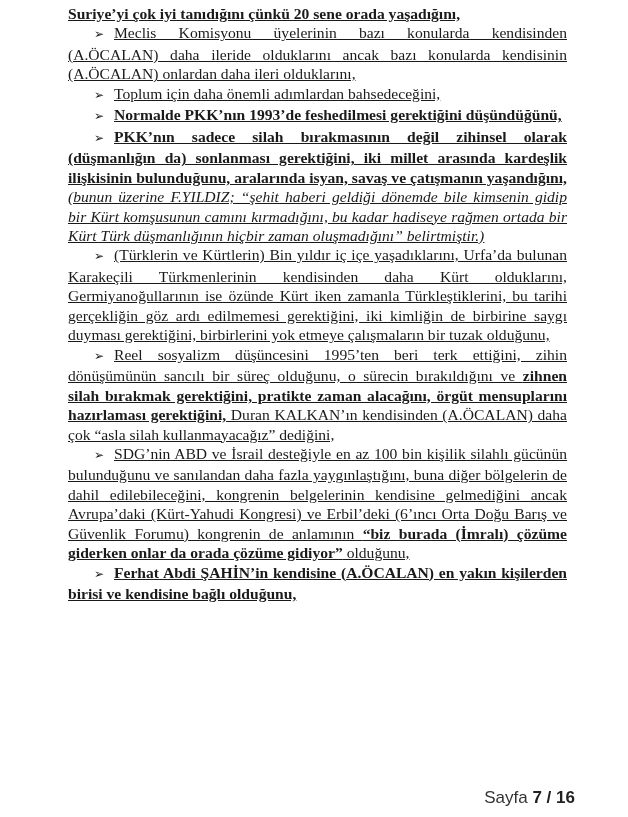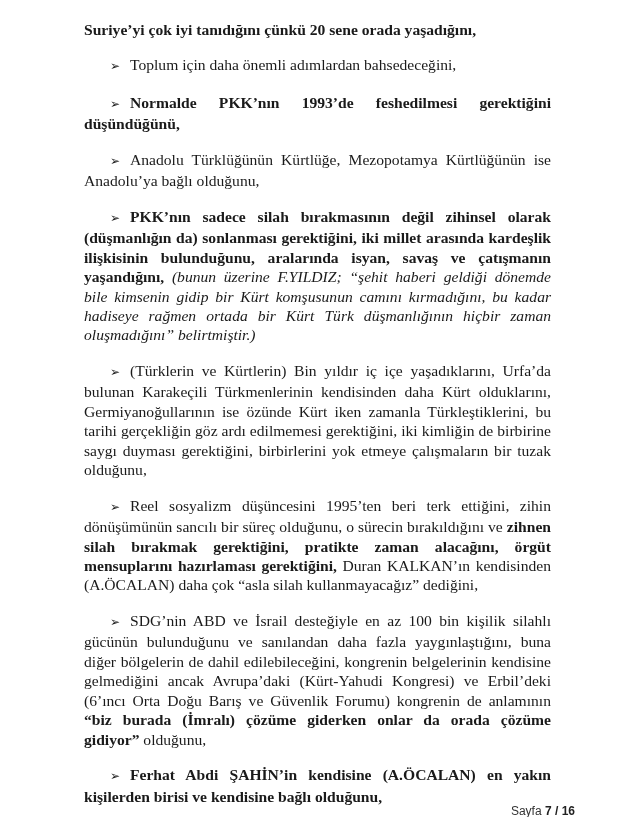--- a/index.html
+++ b/index.html
@@ -3,39 +3,39 @@
 <meta charset="utf-8">
 <style>
   html, body { margin: 0; padding: 0; background: #ffffff; }
   body { width: 628px; height: 817px; position: relative; overflow: hidden; }
   .page {
     position: absolute; left: 68px; top: 4px; width: 499px;
     font-family: "Liberation Serif", serif;
     font-size: 15.6px; line-height: 19.45px; color: #1a1a1a;
     text-align: justify;
   }
-  .para { margin: 16px; }
+  .para { margin: 0; text-decoration: underline; }
   .para.indent { text-indent: 26px; }
   .arrow { font-family: "DejaVu Sans", sans-serif; font-size: 12px; display: inline-block; width: 20px; text-indent: 0; }
   b { font-weight: bold; }
   i { font-style: italic; }
   .footer {
     position: absolute; right: 53px; top: 788px;
-    font-family: "Liberation Sans", sans-serif; font-size: 12px; color: #333; margin-top: 16px;
+    font-family: "Liberation Sans", sans-serif; font-size: 17px; color: #333;
   }
   .footer b { color: #222; }
 </style>
 </head>
 <body>
 
 <div class="page" id="doc">
     <p class="para"><b>Suriye’yi çok iyi tanıdığını çünkü 20 sene orada yaşadığını,</b></p>
+    <p class="para indent"><span class="arrow">➢</span><span>Meclis Komisyonu üyelerinin bazı konularda kendisinden (A.ÖCALAN) daha ileride olduklarını ancak bazı konularda kendisinin (A.ÖCALAN) onlardan daha ileri olduklarını,</span></p>
     <p class="para indent"><span class="arrow">➢</span><span>Toplum için daha önemli adımlardan bahsedeceğini,</span></p>
     <p class="para indent"><span class="arrow">➢</span><b>Normalde PKK’nın 1993’de feshedilmesi gerektiğini düşündüğünü,</b></p>
-    <p class="para indent"><span class="arrow">➢</span><span>Anadolu Türklüğünün Kürtlüğe, Mezopotamya Kürtlüğünün ise Anadolu’ya bağlı olduğunu,</span></p>
     <p class="para indent"><span class="arrow">➢</span><b>PKK’nın sadece silah bırakmasının değil zihinsel olarak (düşmanlığın da) sonlanması gerektiğini, iki millet arasında kardeşlik ilişkisinin bulunduğunu, aralarında isyan, savaş ve çatışmanın yaşandığını, </b><i>(bunun üzerine F.YILDIZ; “şehit haberi geldiği dönemde bile kimsenin gidip bir Kürt komşusunun camını kırmadığını, bu kadar hadiseye rağmen ortada bir Kürt Türk düşmanlığının hiçbir zaman oluşmadığını” belirtmiştir.)</i></p>
     <p class="para indent"><span class="arrow">➢</span><span>(Türklerin ve Kürtlerin) Bin yıldır iç içe yaşadıklarını, Urfa’da bulunan Karakeçili Türkmenlerinin kendisinden daha Kürt olduklarını, Germiyanoğullarının ise özünde Kürt iken zamanla Türkleştiklerini, bu tarihi gerçekliğin göz ardı edilmemesi gerektiğini, iki kimliğin de birbirine saygı duyması gerektiğini, birbirlerini yok etmeye çalışmaların bir tuzak olduğunu,</span></p>
     <p class="para indent"><span class="arrow">➢</span><span>Reel sosyalizm düşüncesini 1995’ten beri terk ettiğini, zihin dönüşümünün sancılı bir süreç olduğunu, o sürecin bırakıldığını ve </span><b>zihnen silah bırakmak gerektiğini, pratikte zaman alacağını, örgüt mensuplarını hazırlaması gerektiğini,</b><span> Duran KALKAN’ın kendisinden (A.ÖCALAN) daha çok “asla silah kullanmayacağız” dediğini,</span></p>
     <p class="para indent"><span class="arrow">➢</span><span>SDG’nin ABD ve İsrail desteğiyle en az 100 bin kişilik silahlı gücünün bulunduğunu ve sanılandan daha fazla yaygınlaştığını, buna diğer bölgelerin de dahil edilebileceğini, kongrenin belgelerinin kendisine gelmediğini ancak Avrupa’daki (Kürt-Yahudi Kongresi) ve Erbil’deki (6’ıncı Orta Doğu Barış ve Güvenlik Forumu) kongrenin de anlamının </span><b>“biz burada (İmralı) çözüme giderken onlar da orada çözüme gidiyor”</b><span> olduğunu,</span></p>
     <p class="para indent"><span class="arrow">➢</span><b>Ferhat Abdi ŞAHİN’in kendisine (A.ÖCALAN) en yakın kişilerden birisi ve kendisine bağlı olduğunu,</b></p>
   </div>
 
 <div class="footer">
   <span>Sayfa</span>
   <b>7</b>

